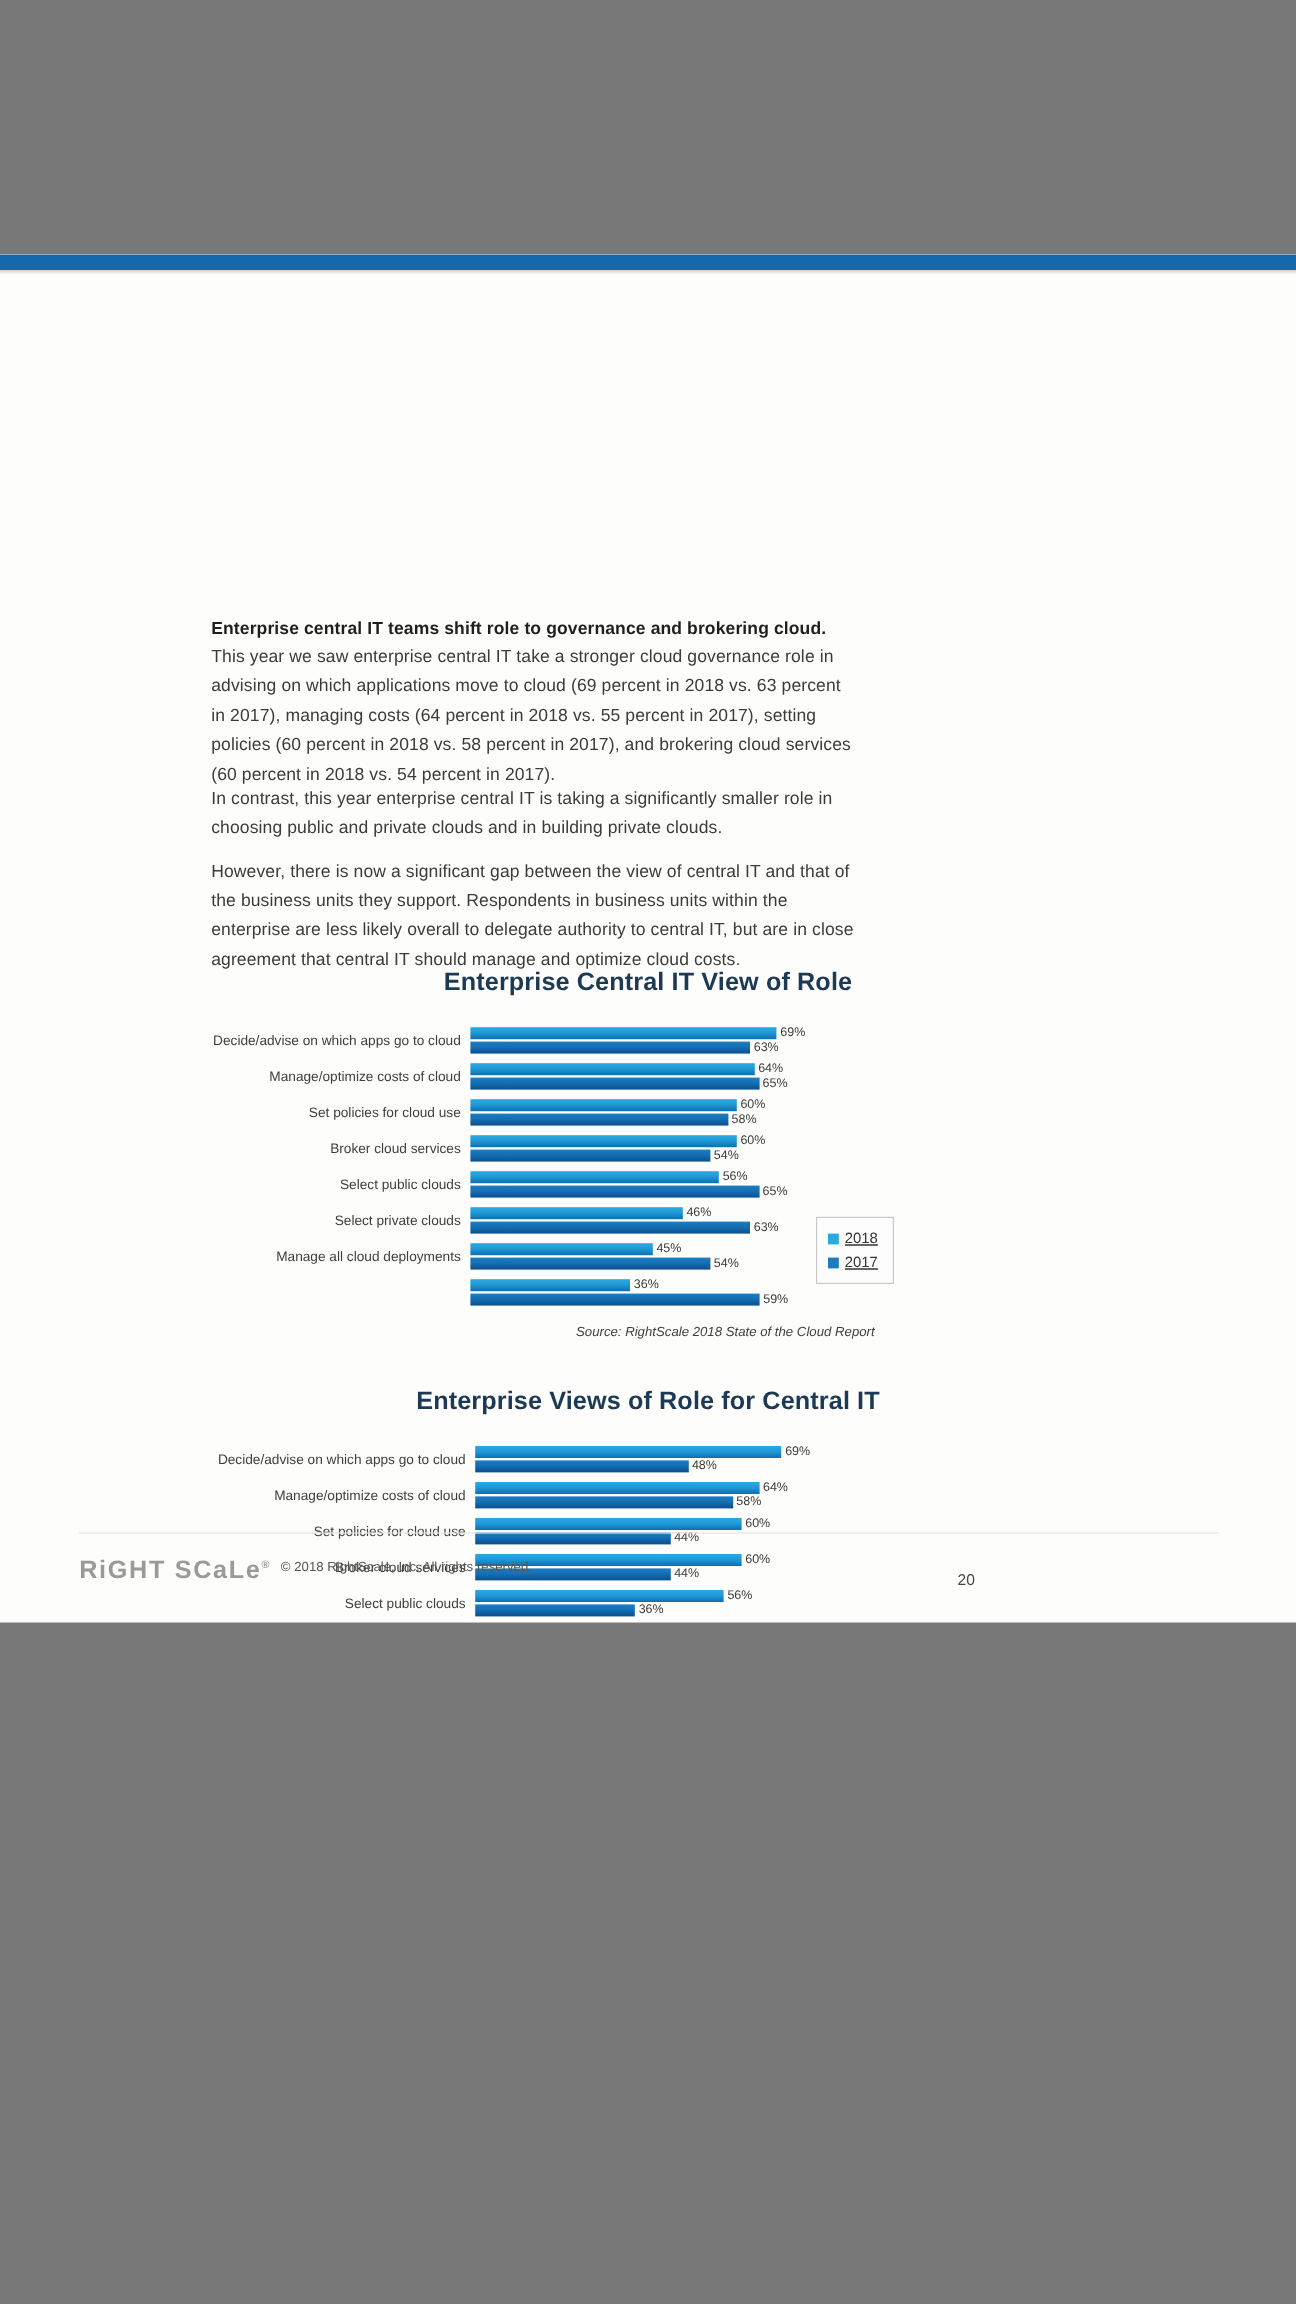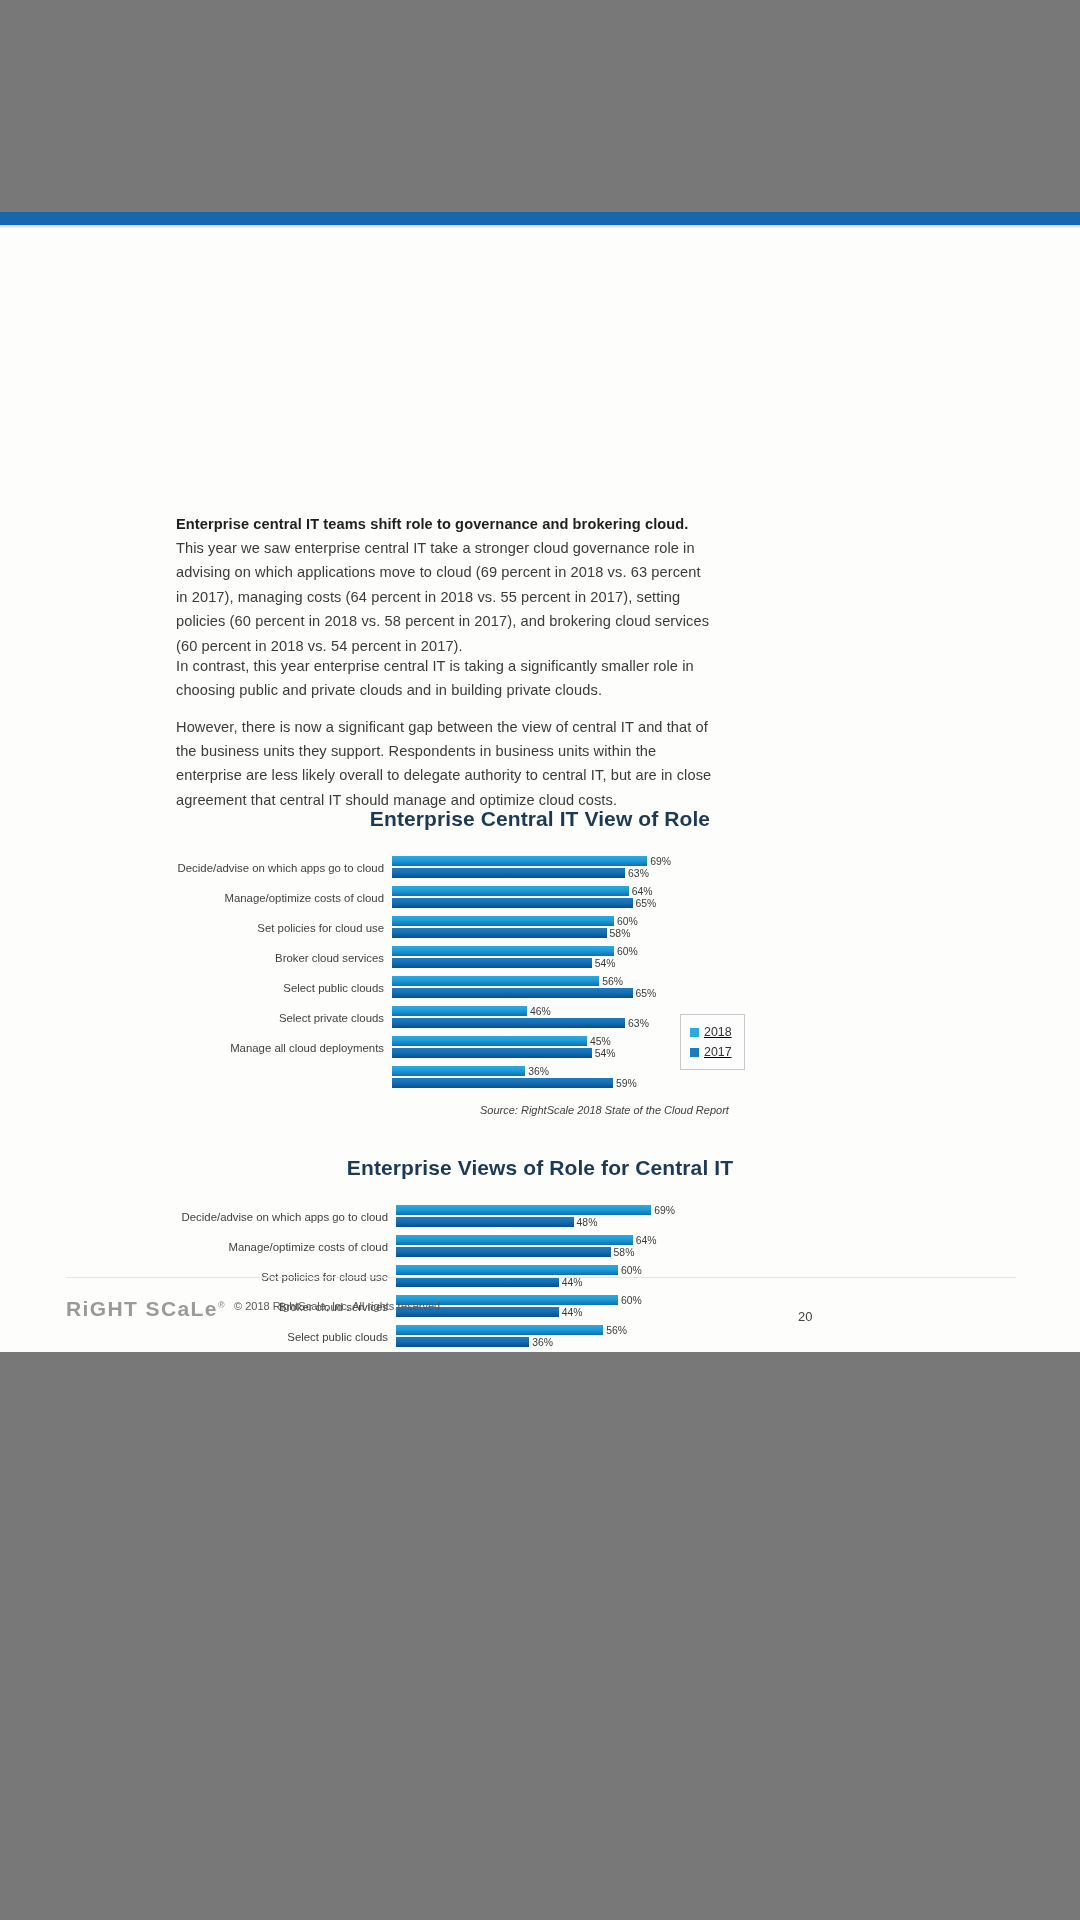--- a/index.html
+++ b/index.html
@@ -238,45 +238,45 @@
                 <span class="val">56%</span>
               </div>
               <div class="bar y2017" style="width: 240.5px;">
                 <span class="val">65%</span>
               </div>
             </div>
           </div>
           <div class="row" style="height: 30px;">
             <div class="cat-label" style="width: 352px; left: 0px; line-height: 30px;">Select private clouds</div>
             <div class="bars" style="left: 360px;">
-              <div class="bar y2018" style="width: 135px; padding-left: 48px;">
+              <div class="bar y2018" style="width: 177px; padding-left: 48px;">
                 <span class="val">46%</span>
               </div>
               <div class="bar y2017" style="width: 233.1px;">
                 <span class="val">63%</span>
               </div>
             </div>
           </div>
           <div class="row" style="height: 30px;">
             <div class="cat-label" style="width: 352px; left: 0px; line-height: 30px;">Manage all cloud deployments</div>
             <div class="bars" style="left: 360px;">
-              <div class="bar y2018" style="width: 195px; padding-left: 40px;">
+              <div class="bar y2018" style="width: 152px; padding-left: 40px;">
                 <span class="val">45%</span>
               </div>
               <div class="bar y2017" style="width: 199.8px;">
                 <span class="val">54%</span>
               </div>
             </div>
           </div>
           <div class="row" style="height: 30px;">
             <div class="bars" style="left: 360px;">
               <div class="bar y2018" style="width: 133.2px;">
                 <span class="val">36%</span>
               </div>
-              <div class="bar y2017" style="width: 221px;">
+              <div class="bar y2017" style="width: 241px;">
                 <span class="val">59%</span>
               </div>
             </div>
           </div>
         </div>
       <div class="legend" id="legend1" style="left: 680px; top: 207px; text-decoration: underline;">
           <div class="legend-item">
             <span class="swatch sw-2018"></span>
             <span>2018</span>
           </div>

